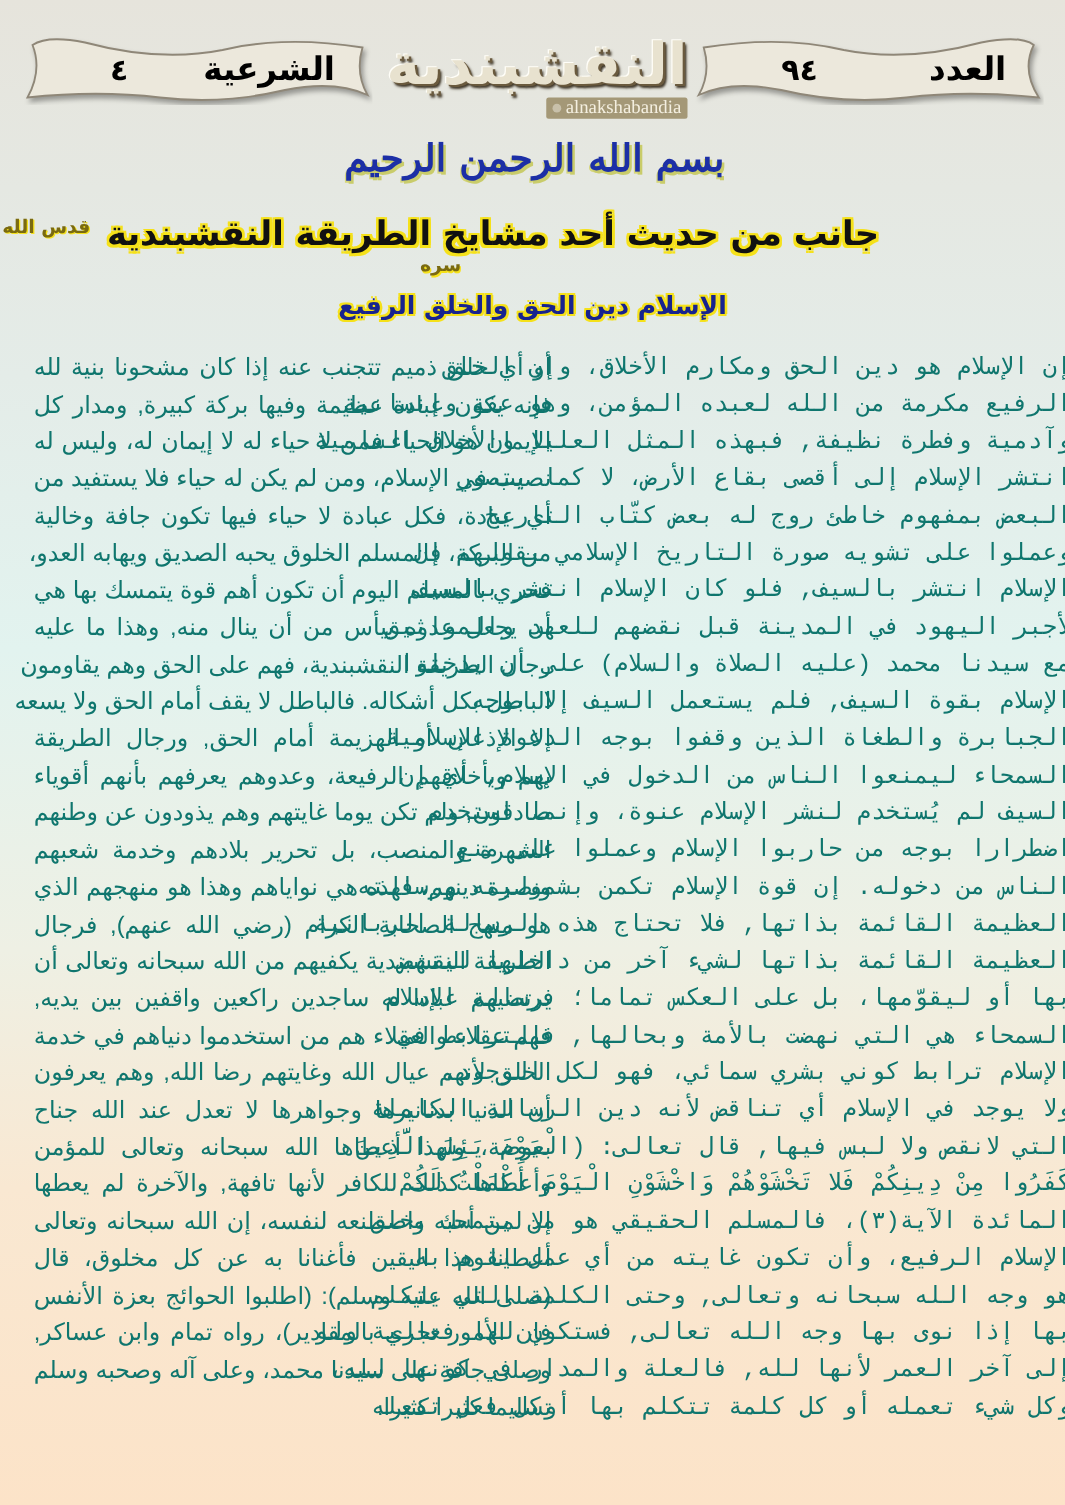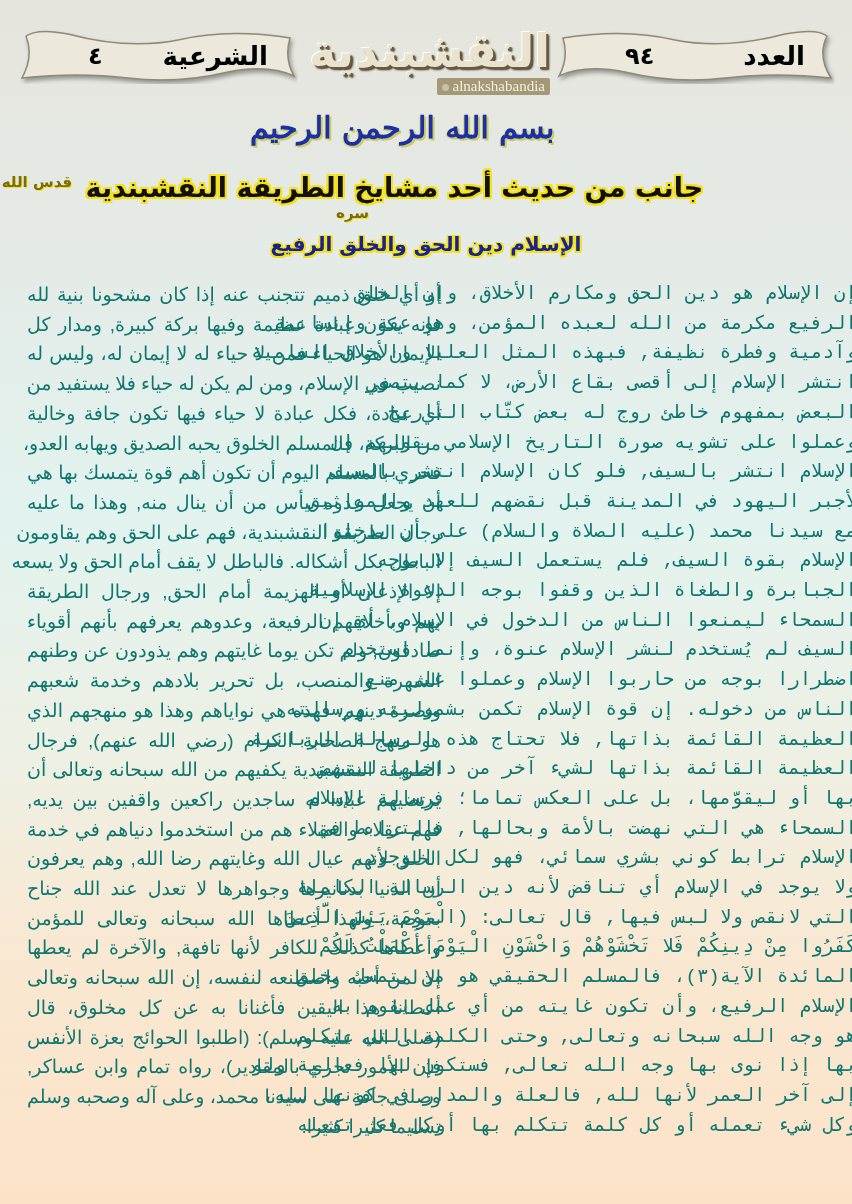--- a/index.html
+++ b/index.html
@@ -31,21 +31,21 @@
     letter-spacing: 2px; line-height: 58px; margin-left: 11px;
   }
   .logo-sub {
     position: absolute; right: 0; top: 56px; font-family: "Liberation Serif", serif;
     font-size: 15px; color: #f4efe0; background: #a49877; padding: 0 5px; line-height: 17px;
     border-radius: 2px;
   }
   .logo-sub::before { content: ""; display: inline-block; width: 7px; height: 7px; border-radius: 50%; background: #c8c0aa; margin-right: 4px; }
   .basmala {
     position: absolute; left: 250px; top: 103px; width: 355px; height: 50px;
-    text-align: left; font-family: "DejaVu Serif", serif; font-size: 30px; font-weight: bold;
+    text-align: center; font-family: "DejaVu Serif", serif; font-size: 30px; font-weight: bold;
     color: #1c2fa6; direction: rtl; line-height: 50px;
     text-shadow: 2px 2px 0 #c9cc6a, -1px 1px 0 #d6d67a;
   }
   .title {
     position: absolute; left: 0; top: 172px; width: 705px; text-align: center;
     font-family: "DejaVu Sans", sans-serif; font-weight: bold; font-size: 27px; color: #111;
     direction: rtl;
     text-shadow: -2px -2px 0 #f5e11a, 2px -2px 0 #f5e11a, -2px 2px 0 #f5e11a, 2px 2px 0 #f5e11a, 0 2px 0 #f5e11a, 0 -2px 0 #f5e11a, 2px 0 0 #f5e11a, -2px 0 0 #f5e11a;
   }
   .title .honor { font-size: 15px; color: #7a6a10; vertical-align: super; margin-right: 4px; text-shadow: 1px 1px 0 #f5e11a; }

